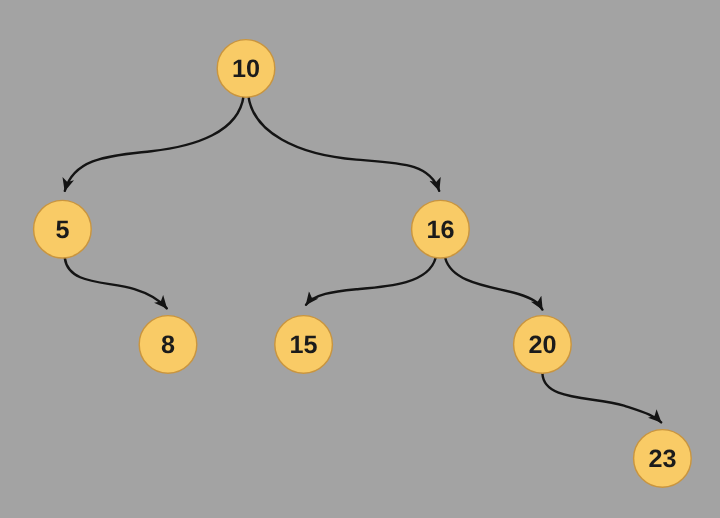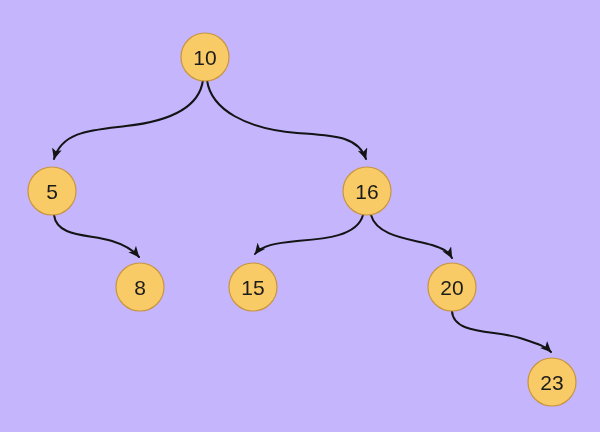--- a/index.html
+++ b/index.html
@@ -8,21 +8,22 @@
     background: #ffffff;
     width: 600px;
     height: 432px;
     overflow: hidden;
     font-family: "Liberation Sans", sans-serif;
   }
   .canvas {
     position: relative;
     width: 600px;
     height: 432px;
-    background: #c4b5fd;
+    background: #a3a3a3;
+    font-weight: bold;
   }
   svg { display: block; }
   .node-circle { stroke-width: 1.2px; }
   .node-label {
     font-family: "Liberation Sans", sans-serif;
     font-size: 21px;
     text-anchor: middle;
     user-select: none;
   }
   .edge-path {

